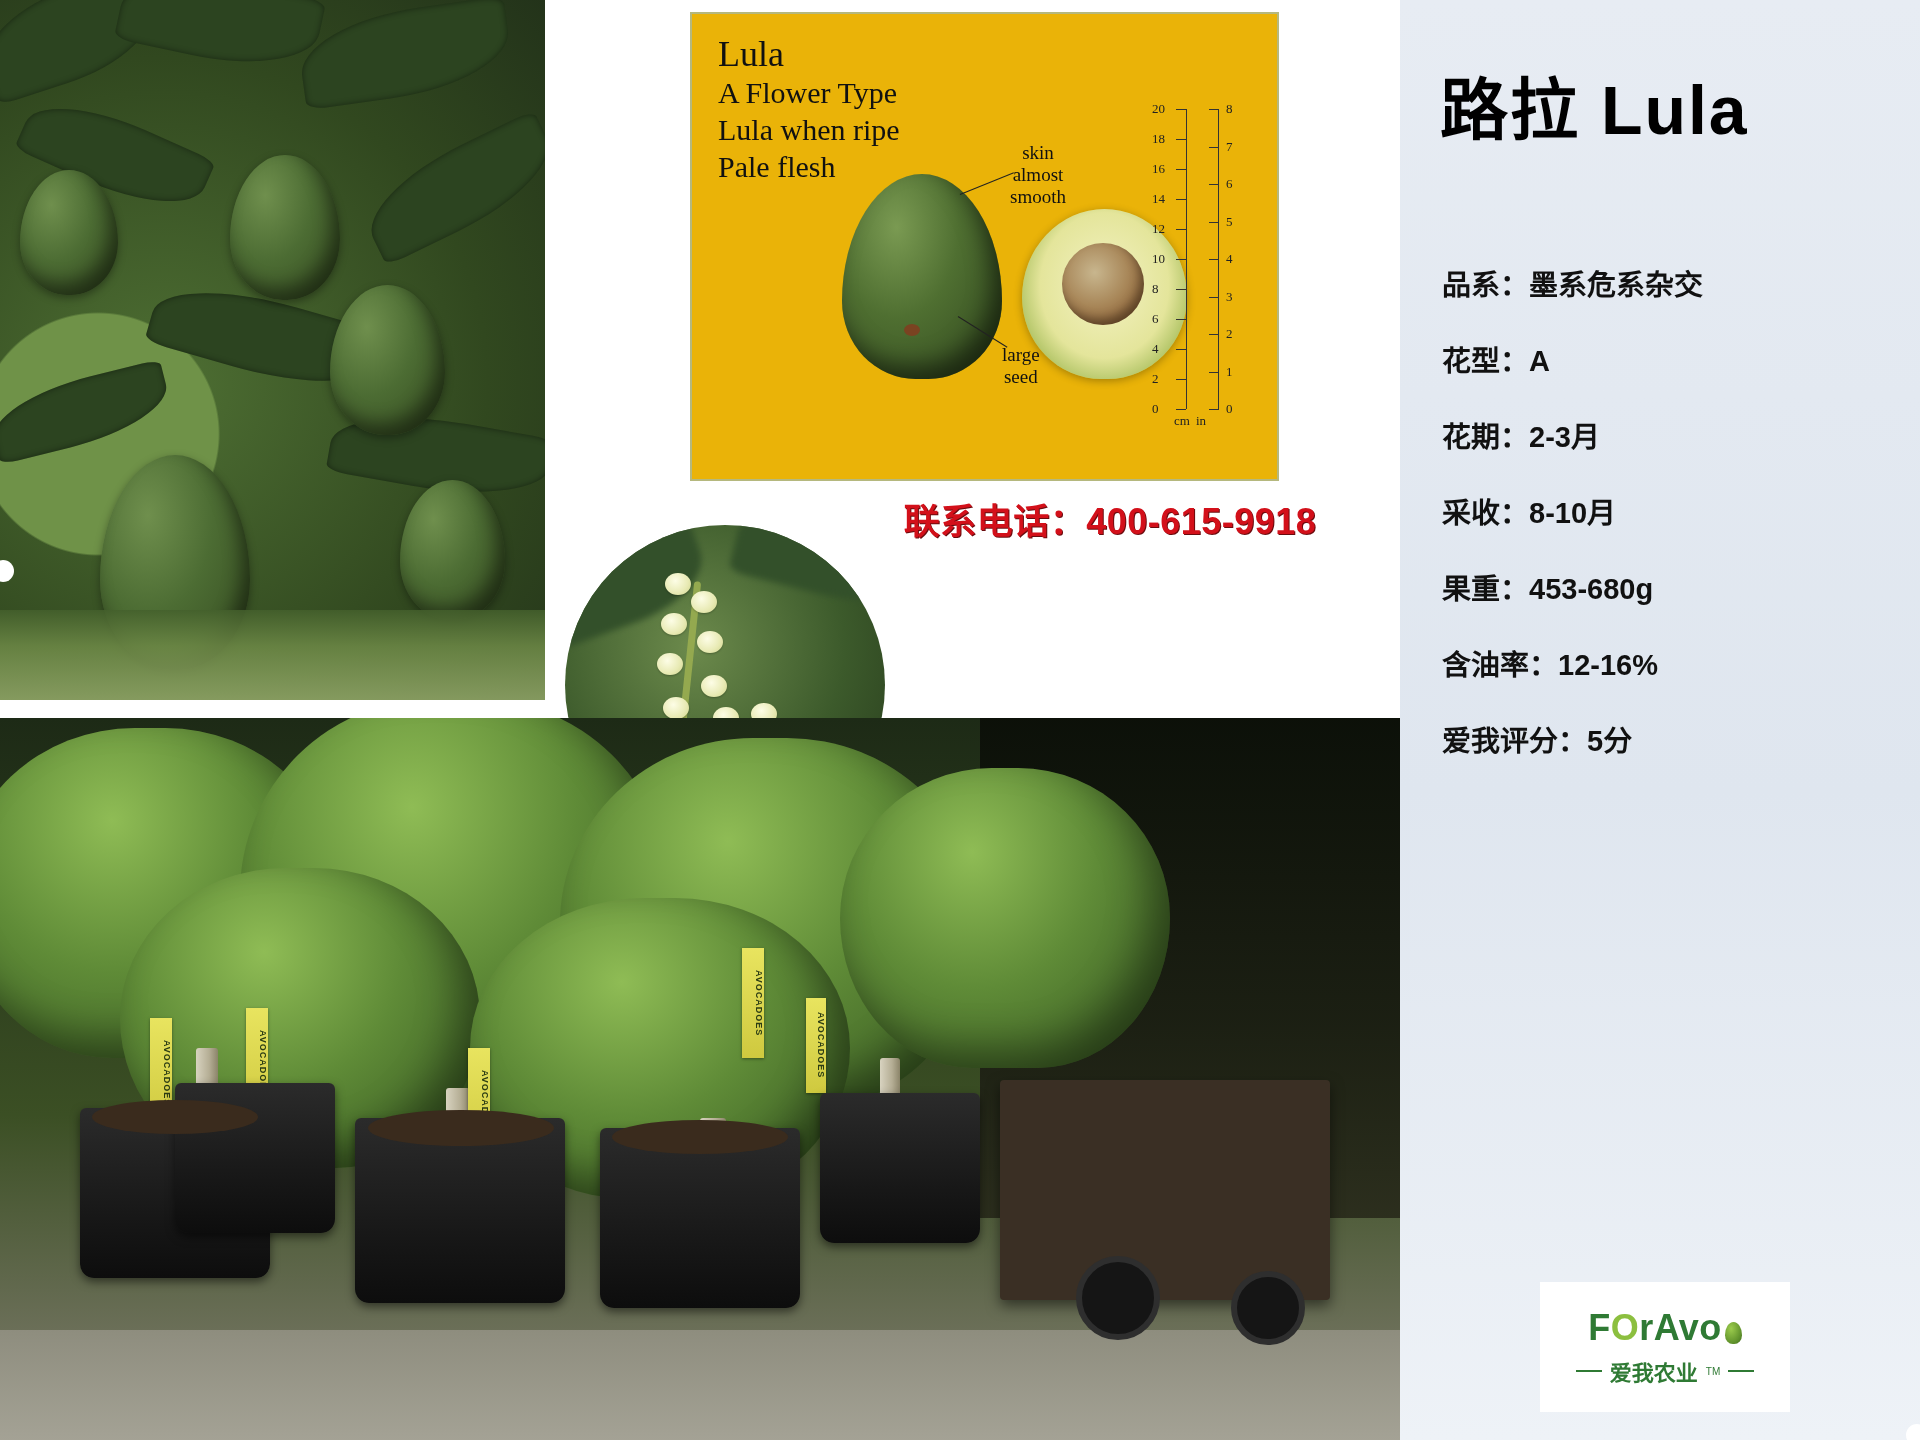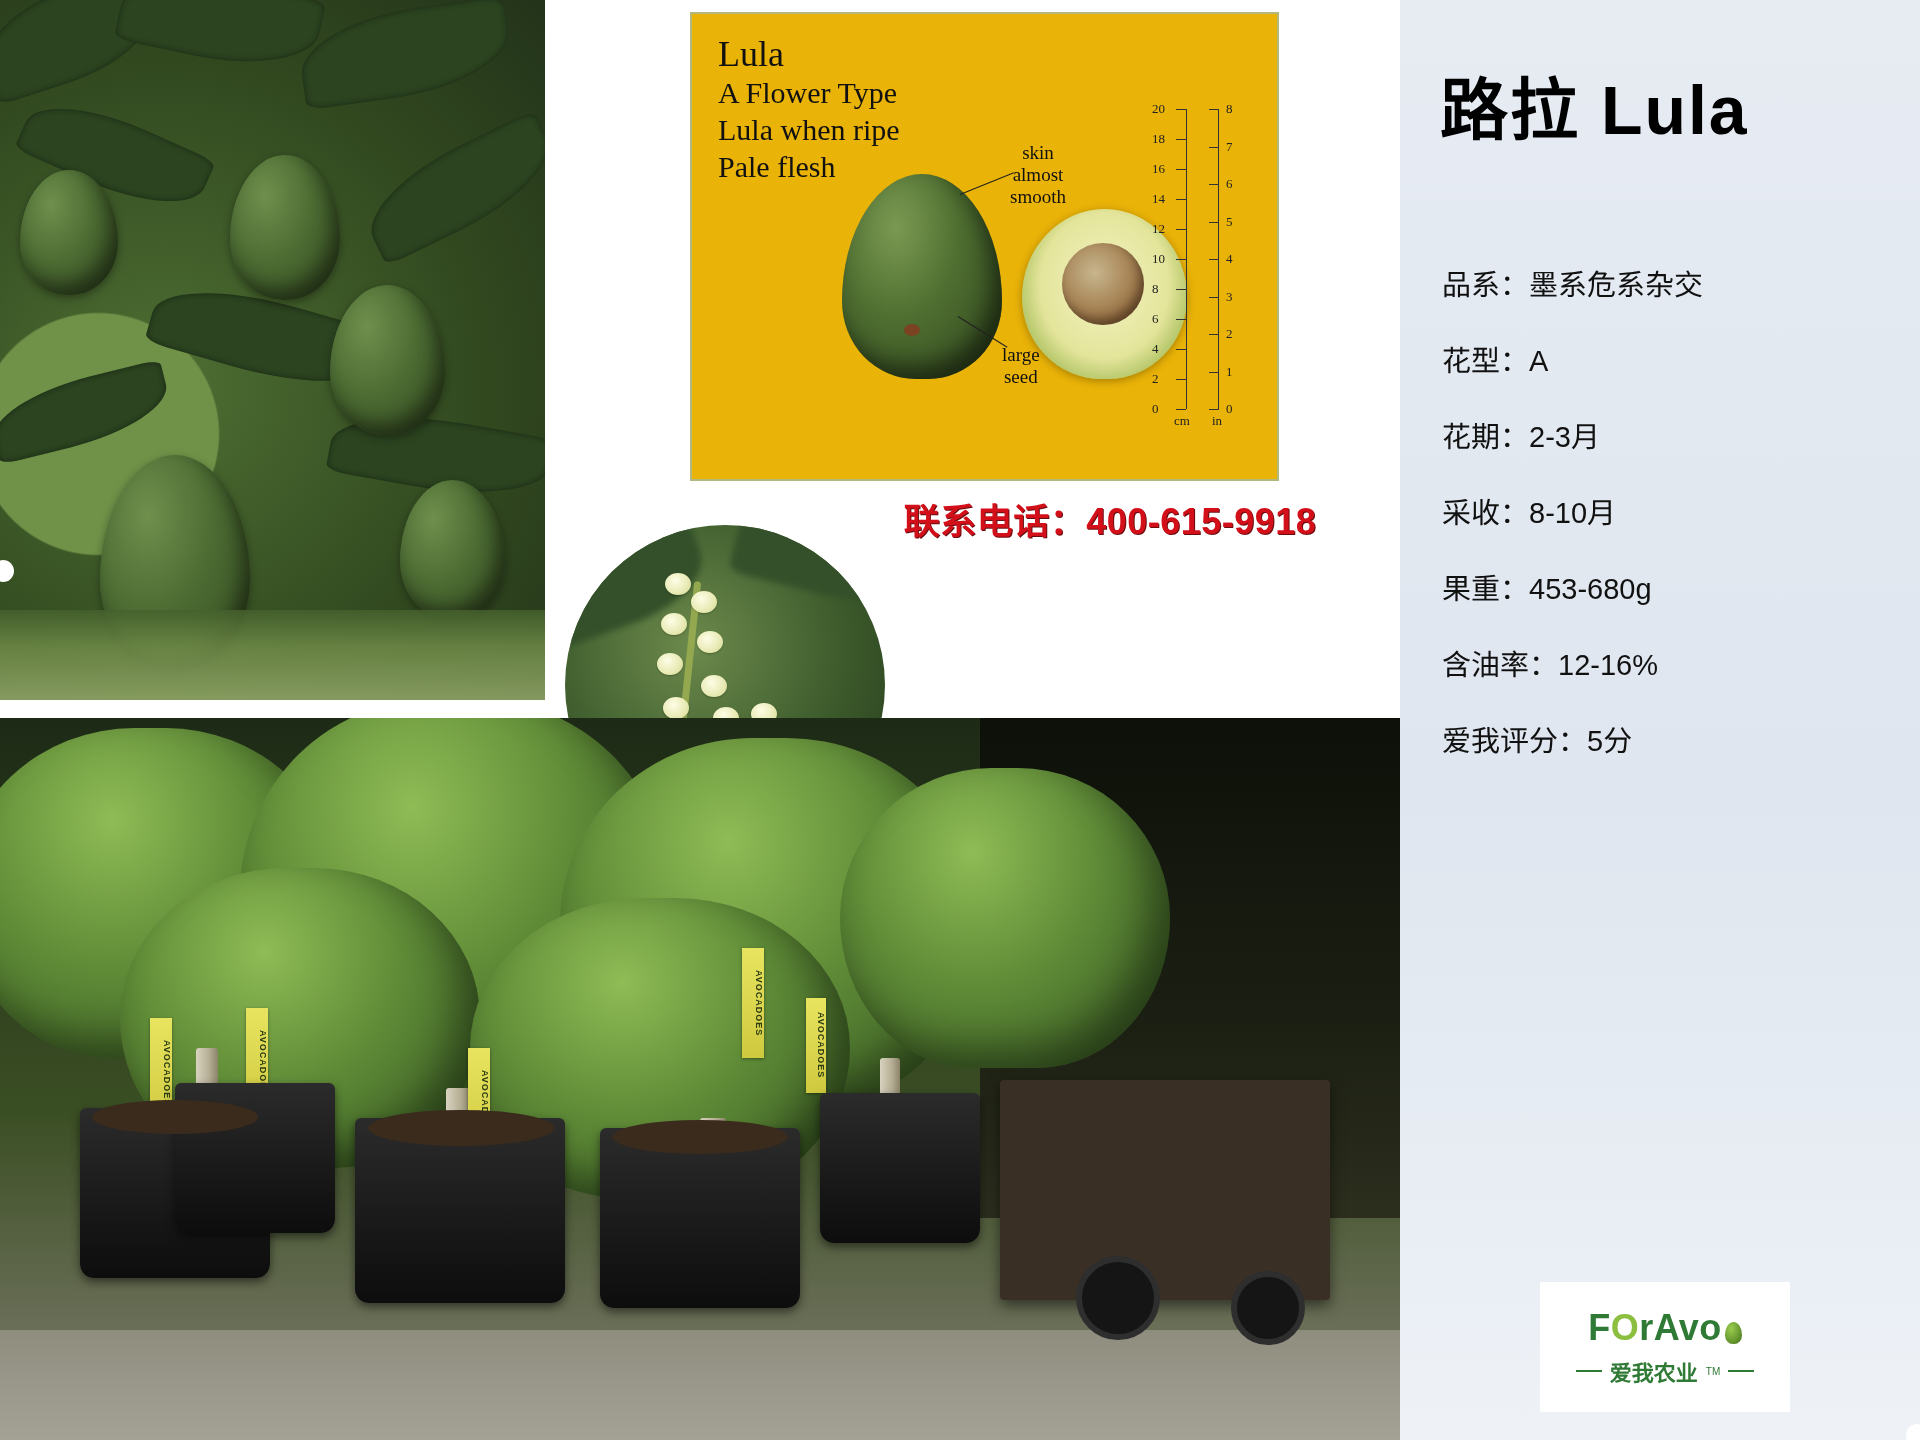--- a/index.html
+++ b/index.html
@@ -117,21 +117,21 @@
   
   .right-col{
     position:absolute;left:1400px;top:0;width:520px;height:1440px;
     background:linear-gradient(180deg,#e7ecf3 0%,#dfe6ef 55%,#eef2f7 100%);
   }
   .title{
     position:absolute;left:40px;top:55px;width:440px;
     font-size:68px;font-weight:bold;color:#000;letter-spacing:2px;white-space:nowrap;
   }
   .specs{position:absolute;left:42px;top:268px;width:450px;}
-  .spec-row{font-size:29px;font-weight:normal;color:#111;margin-bottom:42px;line-height:34px;}
+  .spec-row{font-size:29px;font-weight:bold;color:#111;margin-bottom:42px;line-height:34px;}
   .desc{
     position:absolute;left:42px;top:860px;width:452px;
     font-size:29px;font-weight:bold;color:#111;line-height:53px;text-align:justify;
   }
   .logo-box{
     position:absolute;left:140px;bottom:28px;width:250px;height:130px;background:#fff;
     display:flex;flex-direction:column;align-items:center;justify-content:center;
   }
   .logo-word{font-size:36px;font-weight:bold;color:#2f7a34;letter-spacing:.5px;}
   .logo-word .o{color:#8cbf3f;}
@@ -223,21 +223,21 @@
             <div class="tk" style="left: 57px; top: 187.5px;"></div>
             <div class="lb" style="left: 74px; top: 179.5px;">3</div>
             <div class="tk" style="left: 57px; top: 225px;"></div>
             <div class="lb" style="left: 74px; top: 217px;">2</div>
             <div class="tk" style="left: 57px; top: 262.5px;"></div>
             <div class="lb" style="left: 74px; top: 254.5px;">1</div>
             <div class="tk" style="left: 57px; top: 300px;"></div>
             <div class="lb" style="left: 74px; top: 292px;">0</div>
           </div>
         <div class="unit" style="left:22px;">cm</div>
-        <div class="unit" style="left:60px;text-align:right;">in</div>
+        <div class="unit" style="left:44px;text-align:right;">in</div>
       </div>
     </div>
 
     <div class="phone">联系电话：400-615-9918</div>
 
     <div class="flower-circle">
       <div class="blurleaf" style="left:-30px;top:10px;width:170px;height:90px;transform:rotate(-20deg);"></div>
       <div class="blurleaf" style="left:170px;top:-10px;width:190px;height:80px;transform:rotate(14deg);"></div>
       <div class="blurleaf" style="left:190px;top:210px;width:180px;height:90px;transform:rotate(-10deg);"></div>
       <div class="blurleaf" style="left:-20px;top:230px;width:170px;height:80px;transform:rotate(18deg);"></div>

